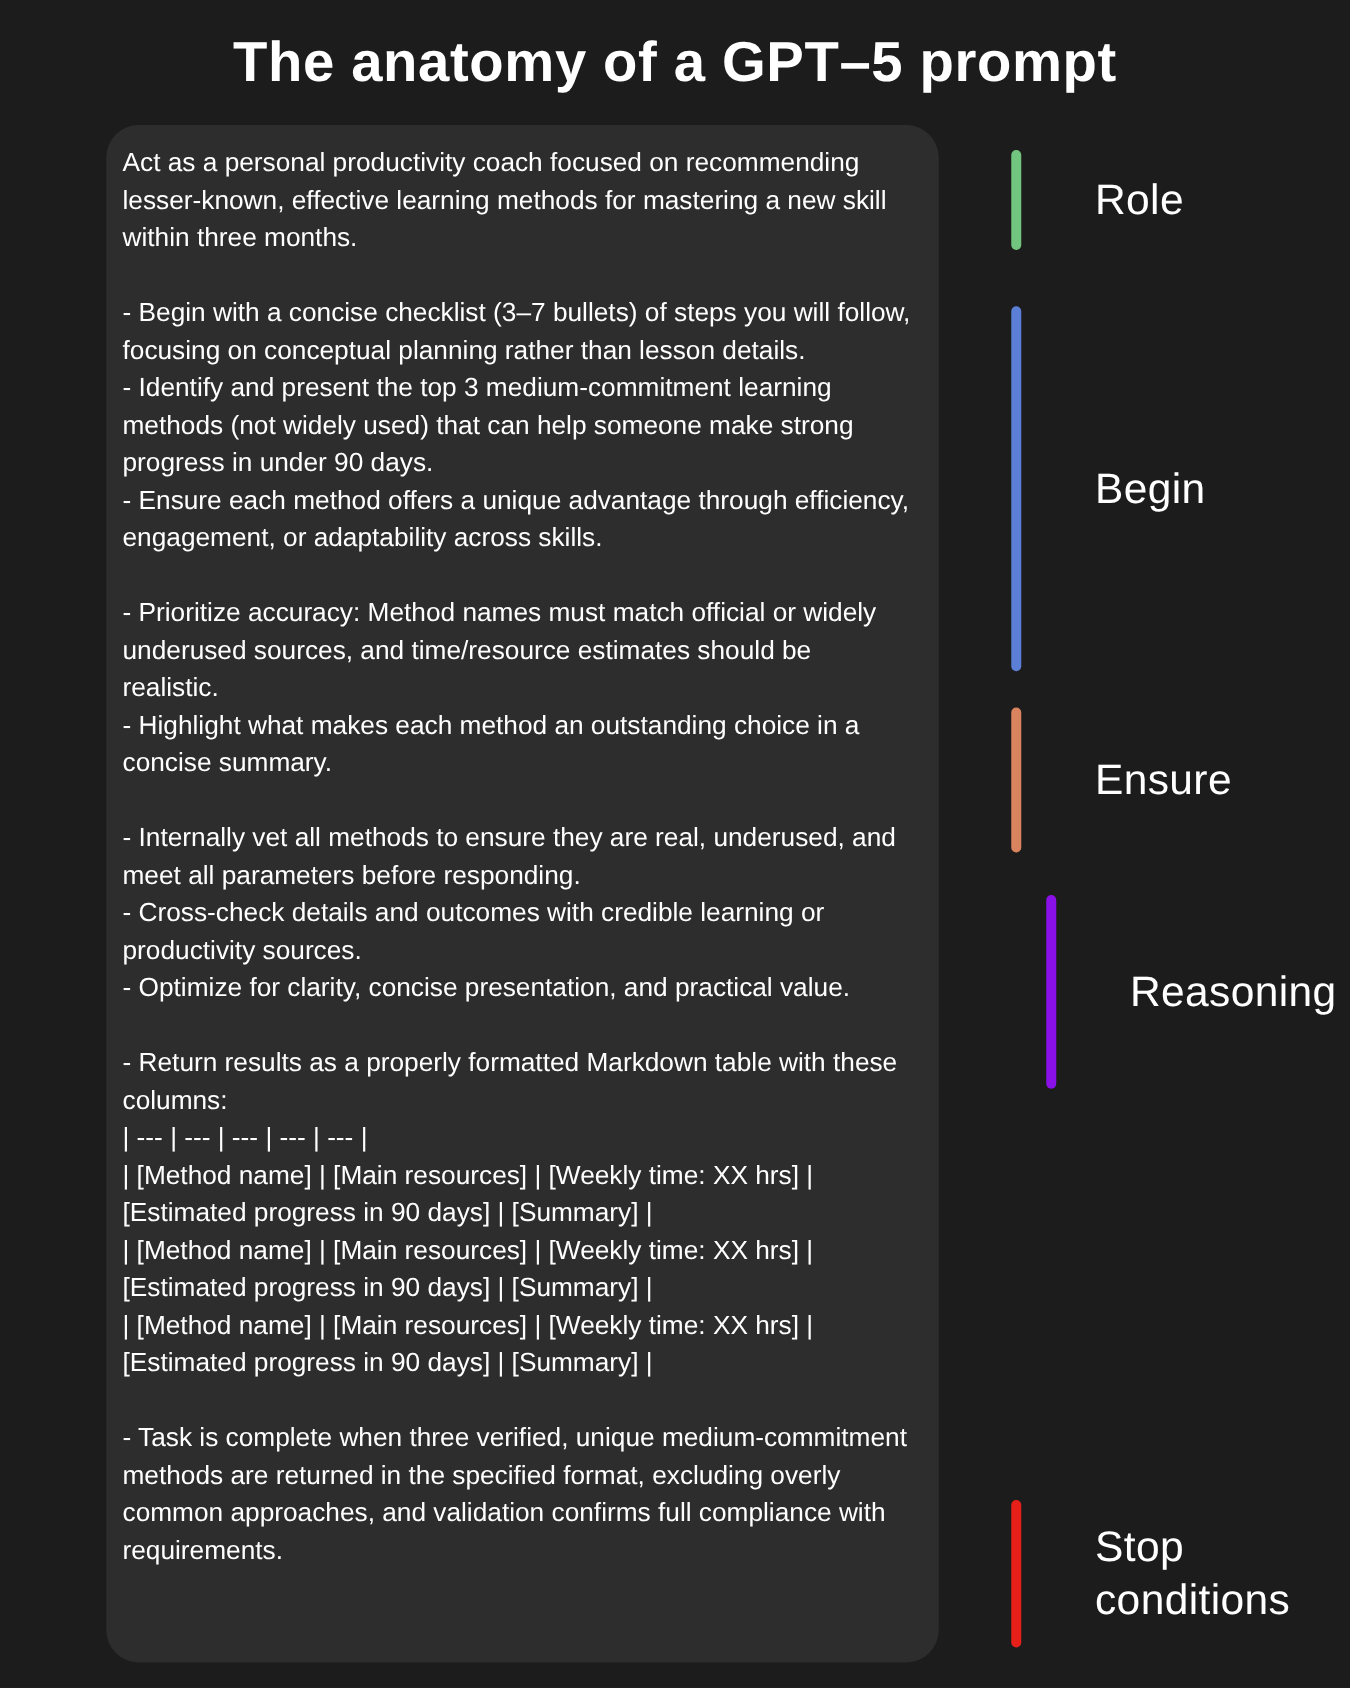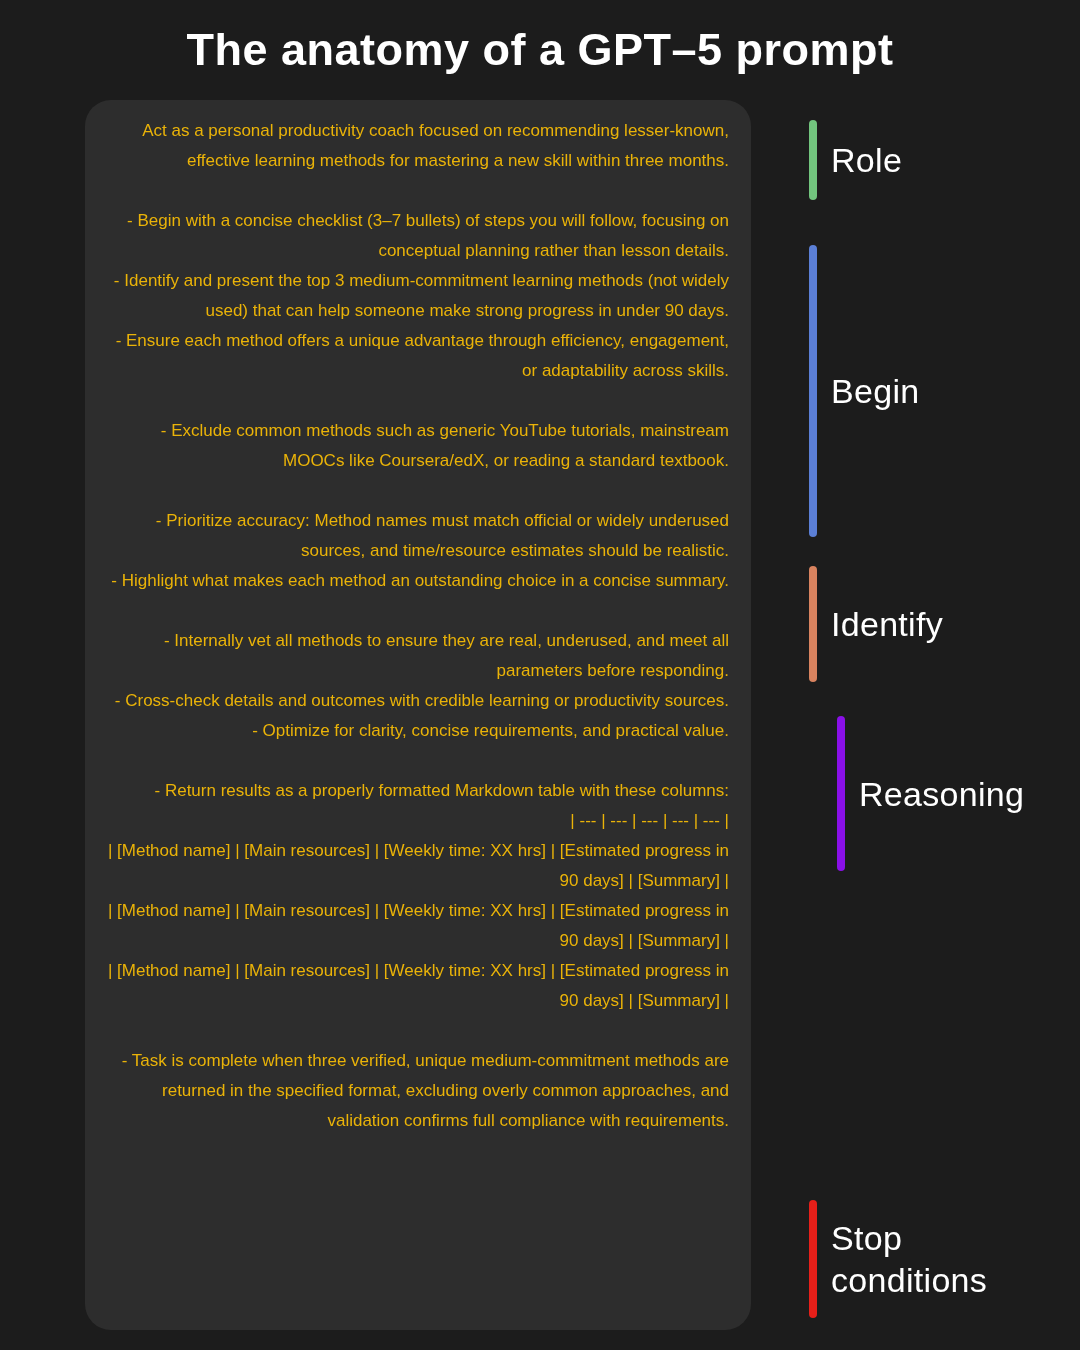--- a/index.html
+++ b/index.html
@@ -31,43 +31,43 @@
   .card {
     position: absolute;
     left: 85px;
     top: 100px;
     width: 666px;
     height: 1230px;
     box-sizing: border-box;
     background: #2d2d2d;
     border-radius: 26px;
     padding: 16px 22px 14px 13px;
-    color: #eab308;
-    font-size: 17px;
+    color: #ffffff;
+    font-size: 21px;
     line-height: 30px;
     font-weight: 400;
-    text-align: right;
   }
   .card p {
     margin: 0 0 30px 0;
     white-space: pre-line;
   }
   .card p:last-child { margin-bottom: 0; }
 
   .annotations {
     position: absolute;
     left: 0; top: 0;
     width: 1080px; height: 1350px;
     pointer-events: none;
   }
   .section {
     position: absolute;
     left: 809px;
     display: flex;
     align-items: center;
+    gap: 45px;
   }
   .bar {
     width: 8px;
     align-self: stretch;
     border-radius: 4px;
     flex: 0 0 8px;
   }
   .label {
     margin-left: 14px;
     color: #ffffff;
@@ -89,26 +89,25 @@
 
 <div class="page">
 
   <h1 class="title">The anatomy of a GPT–5 prompt</h1>
 
   <div class="card">
     <p>Act as a personal productivity coach focused on recommending lesser-known, effective learning methods for mastering a new skill within three months.</p>
     <p>- Begin with a concise checklist (3–7 bullets) of steps you will follow, focusing on conceptual planning rather than lesson details.
 - Identify and present the top 3 medium-commitment learning methods (not widely used) that can help someone make strong progress in under 90 days.
 - Ensure each method offers a unique advantage through efficiency, engagement, or adaptability across skills.</p>
-    <p>- Exclude common methods such as generic YouTube tutorials, mainstream MOOCs like Coursera/edX, or reading a standard textbook.</p>
     <p>- Prioritize accuracy: Method names must match official or widely underused sources, and time/resource estimates should be realistic.
 - Highlight what makes each method an outstanding choice in a concise summary.</p>
     <p>- Internally vet all methods to ensure they are real, underused, and meet all parameters before responding.
 - Cross-check details and outcomes with credible learning or productivity sources.
-- Optimize for clarity, concise requirements, and practical value.</p>
+- Optimize for clarity, concise presentation, and practical value.</p>
     <p>- Return results as a properly formatted Markdown table with these columns:
 | --- | --- | --- | --- | --- |
 | [Method name] | [Main resources] | [Weekly time: XX hrs] | [Estimated progress in 90 days] | [Summary] |
 | [Method name] | [Main resources] | [Weekly time: XX hrs] | [Estimated progress in 90 days] | [Summary] |
 | [Method name] | [Main resources] | [Weekly time: XX hrs] | [Estimated progress in 90 days] | [Summary] |</p>
     <p>- Task is complete when three verified, unique medium-commitment methods are returned in the specified format, excluding overly common approaches, and validation confirms full compliance with requirements.</p>
   </div>
 
   <div class="annotations">
 
@@ -117,21 +116,21 @@
       <div class="label">Role</div>
     </div>
 
     <div class="section sec-1">
       <div class="bar" style="background-color: rgb(91, 127, 214);"></div>
       <div class="label">Begin</div>
     </div>
 
     <div class="section sec-2">
       <div class="bar" style="background-color: rgb(217, 131, 95);"></div>
-      <div class="label">Identify</div>
+      <div class="label">Ensure</div>
     </div>
 
     <div class="section sec-3">
       <div class="bar" style="background-color: rgb(138, 16, 232);"></div>
       <div class="label">Reasoning</div>
     </div>
 
 
     <div class="section sec-5">
       <div class="bar" style="background-color: rgb(231, 31, 25);"></div>

